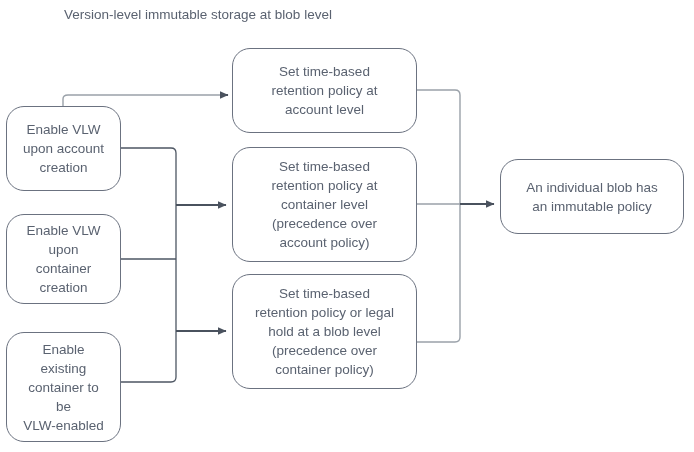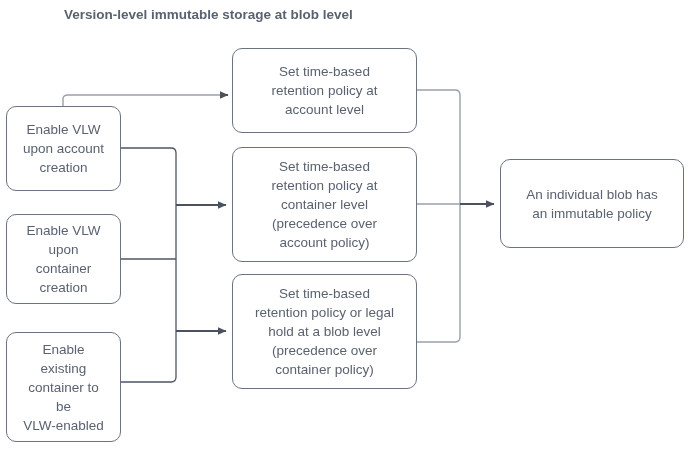--- a/index.html
+++ b/index.html
@@ -19,42 +19,41 @@
     position: absolute;
     left: 0;
     top: 0;
     width: 694px;
     height: 452px;
   }
   .node {
     position: absolute;
     box-sizing: border-box;
     border: 1px solid #6b7280;
-    border-radius: 10px;
+    border-radius: 18px;
     background: #ffffff;
     display: flex;
     align-items: center;
     justify-content: center;
     text-align: center;
     color: #5a6270;
     font-size: 13.5px;
     line-height: 19px;
     white-space: pre-line;
     padding: 2px 6px;
     z-index: 2;
   }
   #title {
     position: absolute;
     left: 64px;
     top: 5px;
     color: #5a6270;
     font-size: 13.5px;
     line-height: 19px;
     white-space: nowrap;
-    font-weight: bold;
   }
 </style>
 </head>
 <body>
 
 <div id="canvas">
 
   <div id="title">Version-level immutable storage at blob level</div>
 
   <svg id="diagram-svg" viewBox="0 0 694 452">
@@ -116,16 +115,16 @@
 container level
 (precedence over
 account policy)</div>
 
   <div class="node" style="left:232px; top:274px; width:185px; height:115px;">Set time-based
 retention policy or legal
 hold at a blob level
 (precedence over
 container policy)</div>
 
-  <div class="node" style="left:500px; top:159px; width:184px; height:89px;">An individual blob has
+  <div class="node" style="left:500px; top:159px; width:184px; height:75px;">An individual blob has
 an immutable policy</div>
 
 </div>
 
 </body></html>

